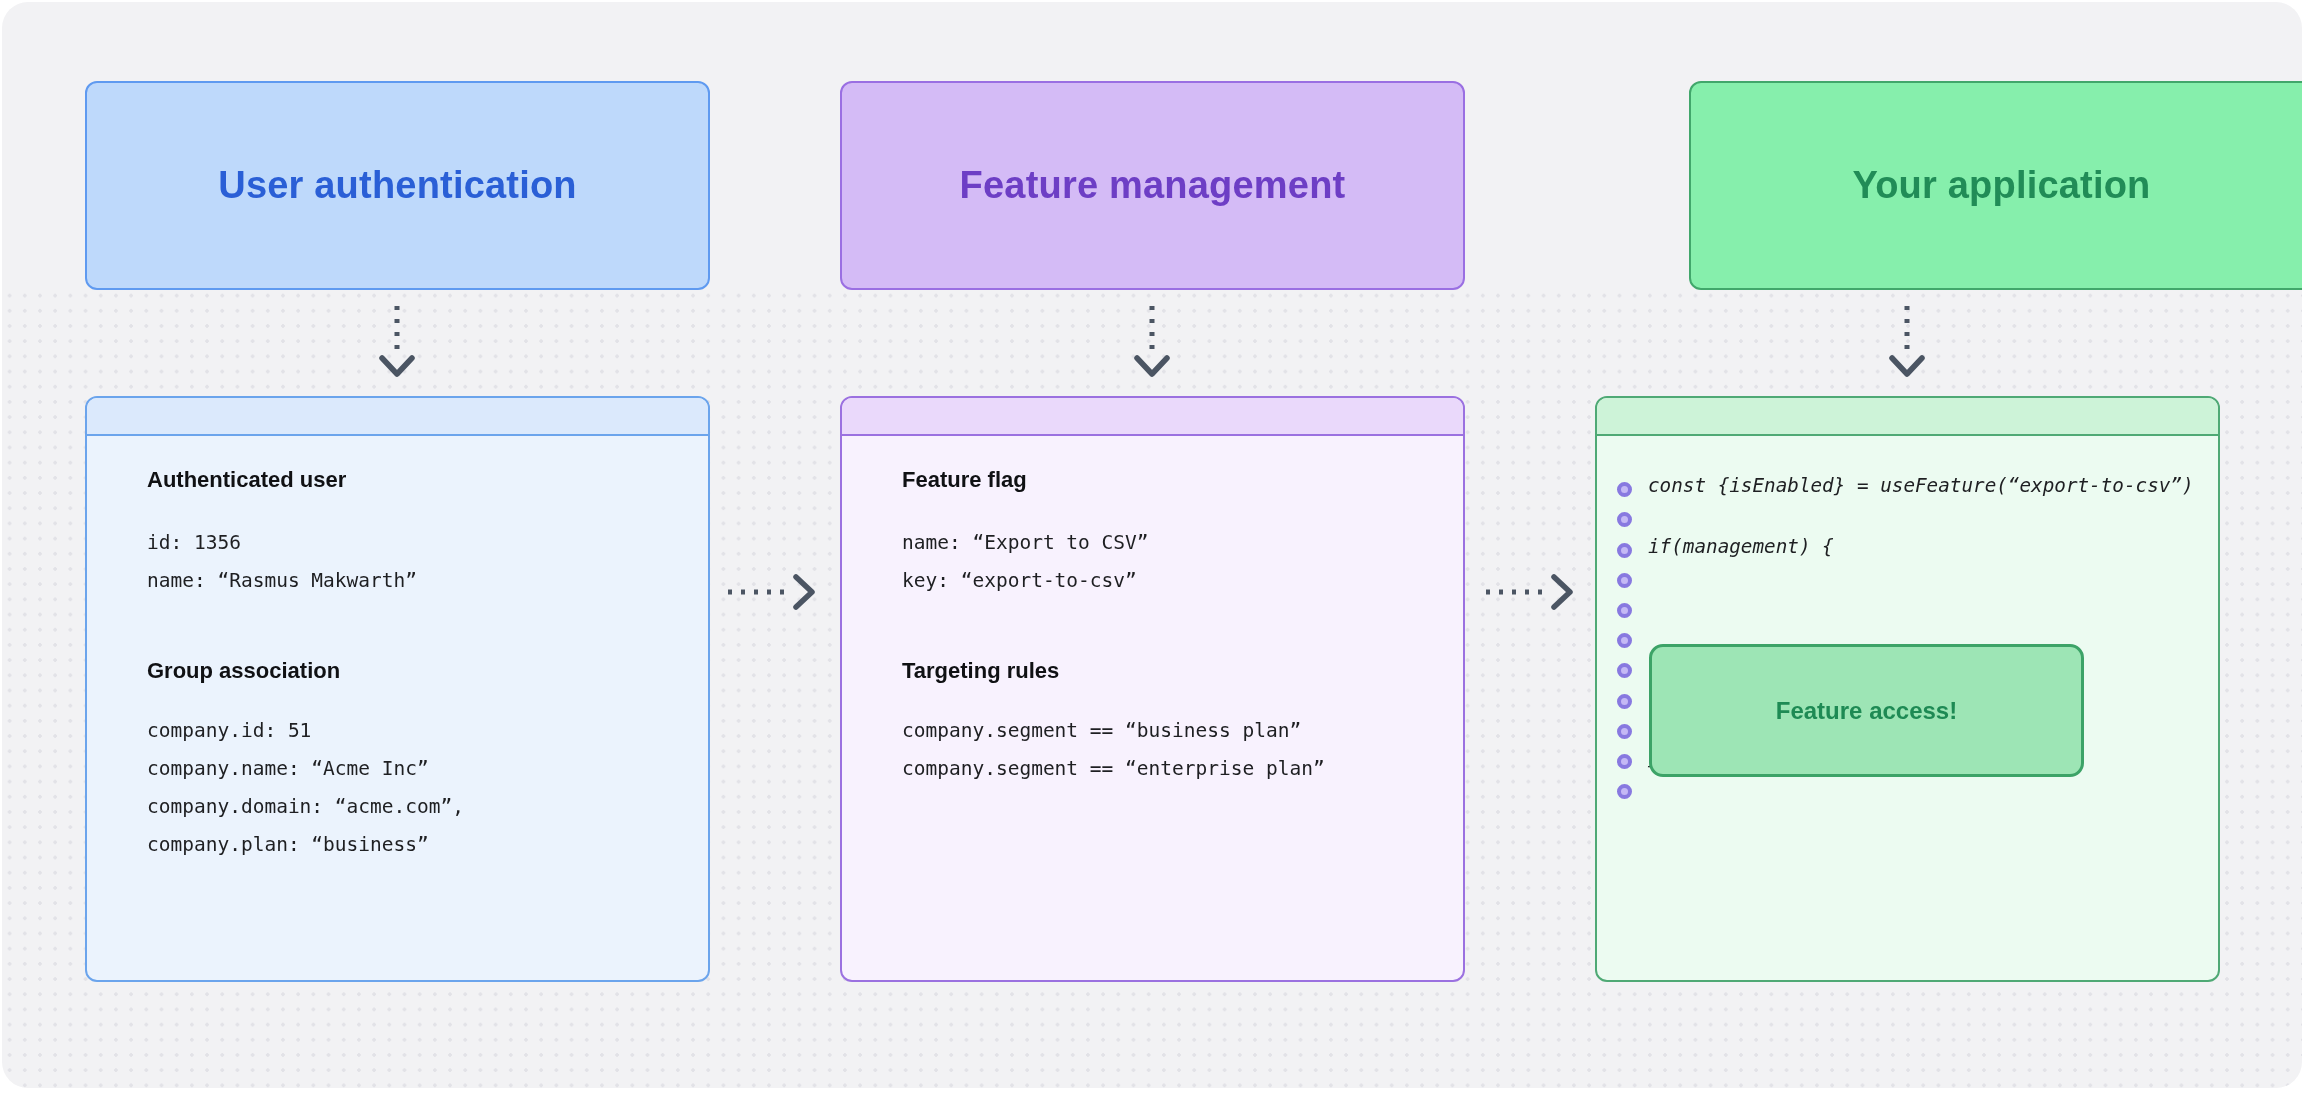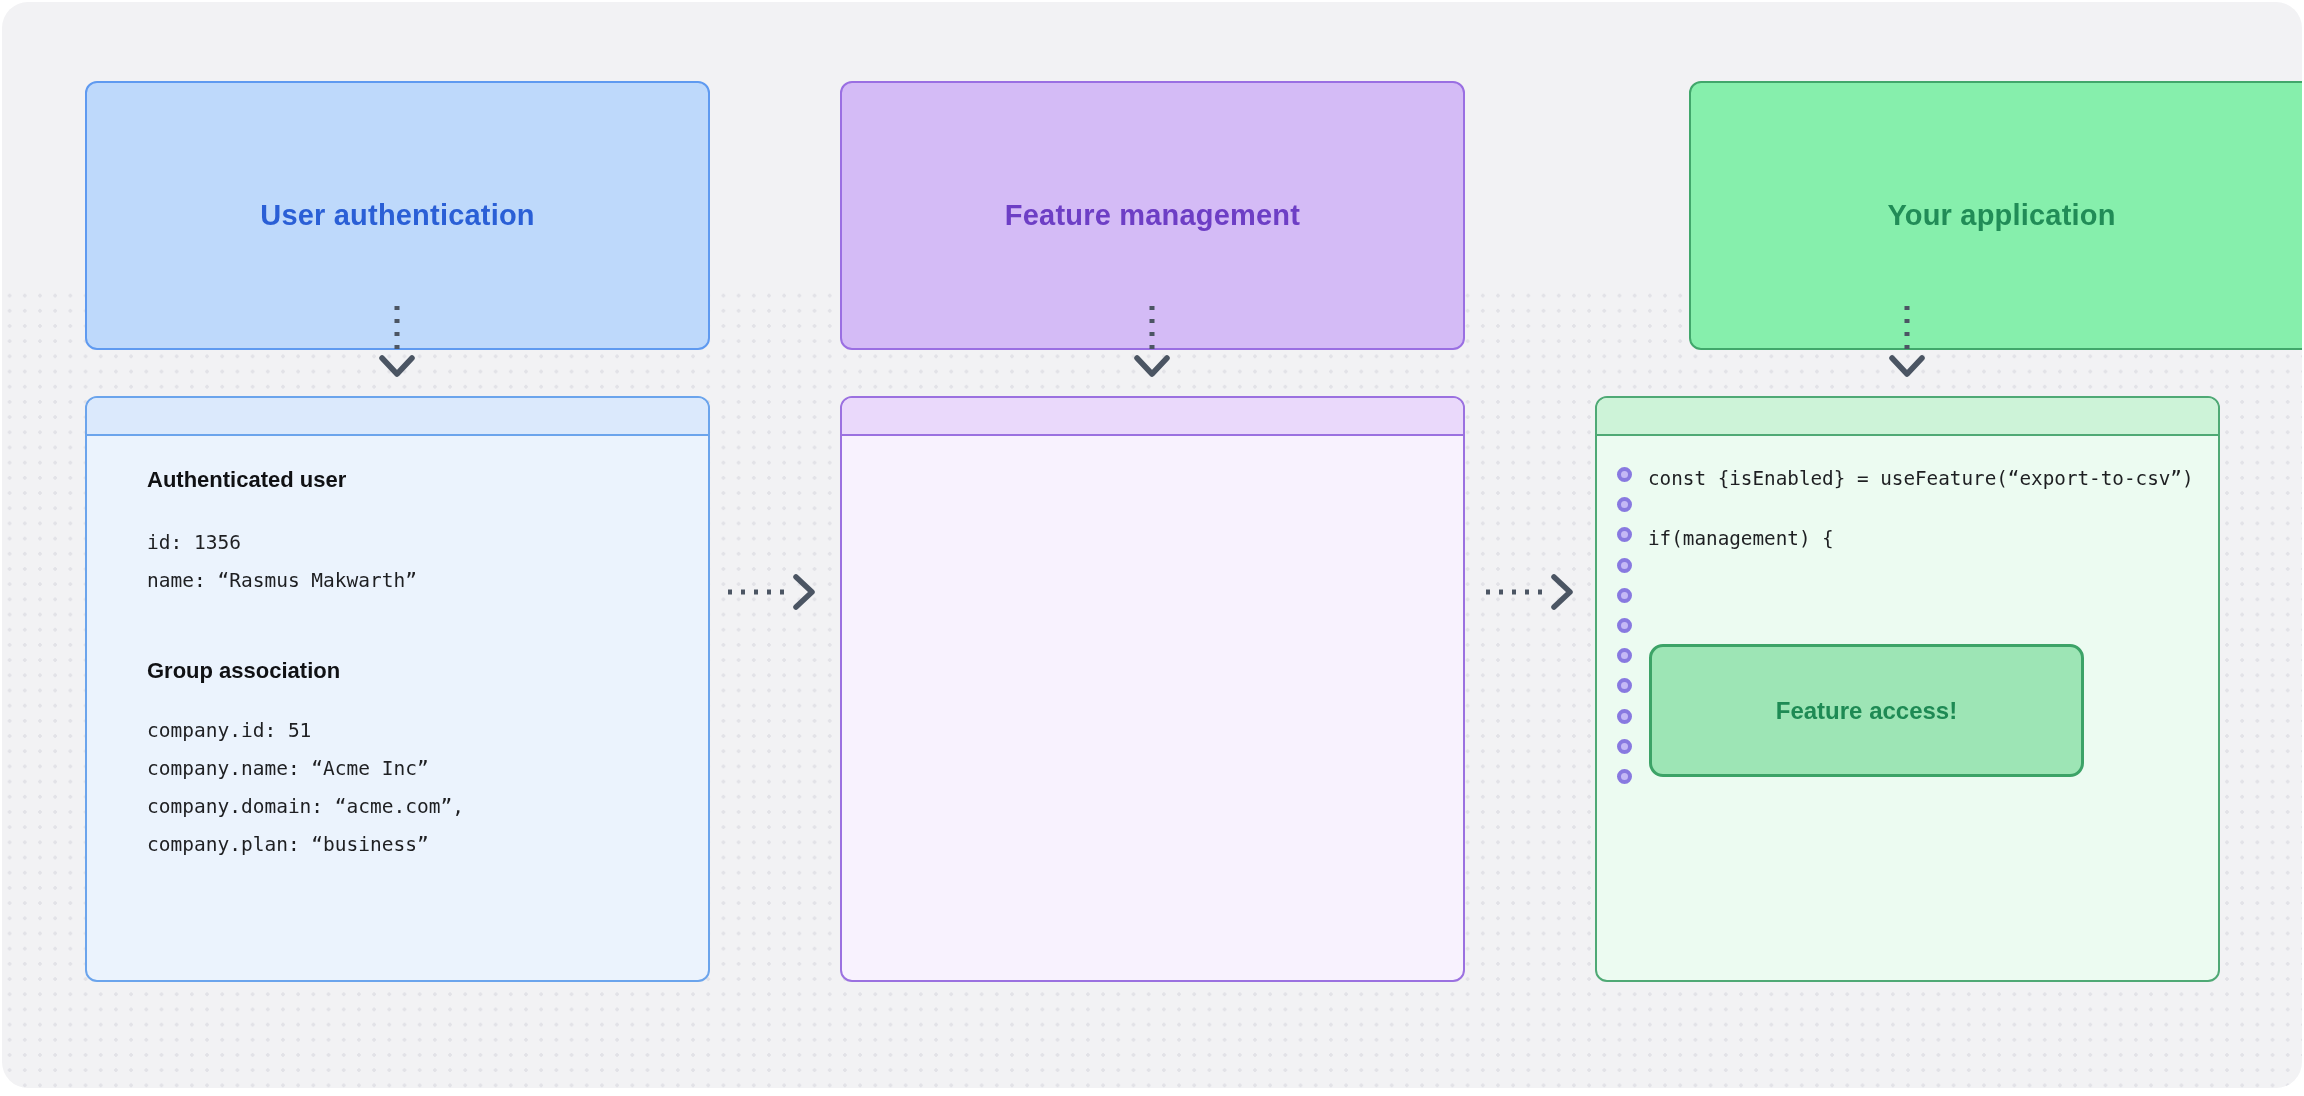--- a/index.html
+++ b/index.html
@@ -4,23 +4,23 @@
 <style>
   * { box-sizing: border-box; margin: 0; padding: 0; }
   html, body { width: 2304px; height: 1096px; background: #ffffff; overflow: hidden;
                font-family: "Liberation Sans", sans-serif; }
   .canvas { position: absolute; left: 2px; top: 2px; width: 2300px; height: 1086px;
             background: #f2f2f4; border-radius: 26px; overflow: hidden; }
   .dot-grid { position: absolute; left: 0; right: 0; top: 286px; bottom: 0;
               background-image: radial-gradient(circle, #e2e2e7 1.7px, rgba(226,226,231,0) 2px);
               background-size: 15.2px 15.2px; }
 
-  .top-box { position: absolute; top: 79px; width: 625px; height: 269px; border-radius: 12px;
+  .top-box { position: absolute; top: 79px; width: 625px; height: 209px; border-radius: 12px;
              display: flex; align-items: center; justify-content: center;
-             font-size: 29px; font-weight: 700; letter-spacing: 0.2px; }
+             font-size: 38px; font-weight: 700; letter-spacing: 0.2px; }
   .top-box.blue   { left: 83px;   background: #bed9fb; border: 2.5px solid #5f9af0; color: #2a5fd6; }
   .top-box.purple { left: 838px;  background: #d4bbf6; border: 2.5px solid #9a6fe2; color: #6d3ec5; }
   .top-box.green  { left: 1687px; background: #86efac; border: 2.5px solid #41a76b; color: #218c57; }
 
   .v-arrow { position: absolute; top: 300px; width: 48px; height: 82px; }
   .v-arrow.c1 { left: 371px; } .v-arrow.c2 { left: 1126px; } .v-arrow.c3 { left: 1881px; }
   .h-arrow { position: absolute; top: 566px; width: 104px; height: 48px; }
   .h-arrow.a1 { left: 718px; } .h-arrow.a2 { left: 1476px; }
 
   .card { position: absolute; top: 394px; width: 625px; height: 586px; border-radius: 12px;
@@ -35,21 +35,21 @@
 
   .card-body { padding: 0 58px 0 60px; }
   .sec-heading { font-size: 22px; font-weight: 700; color: #101114; line-height: 30px; }
   .sec-heading.first { margin-top: 29px; }
   .sec-heading.second { margin-top: 60px; }
   .mono-block { margin-top: 32px; }
   .mono-line { font-family: "DejaVu Sans Mono", monospace; font-size: 19.5px; line-height: 30px;
                color: #1e1f22; white-space: nowrap; margin-top: 8px; }
 
   .code-rows { margin-top: 31px; position: relative; }
-  .code-row { height: 30.2px; display: flex; align-items: flex-start; }
+  .code-row { height: 30.2px; display: flex; align-items: flex-end; font-style: italic; }
   .code-bullet { width: 15px; height: 15px; border-radius: 50%; background: #c4b8f5;
                  border: 4px solid #8879e0; margin-left: 20px; flex: 0 0 auto; }
   .code-text { font-family: "DejaVu Sans Mono", monospace; font-size: 19.3px; color: #1e1f22;
                margin-left: 16px; white-space: nowrap; }
   .feature-box { position: absolute; left: 52px; top: 177px; width: 435px; height: 133px;
                  background: #9de5b5; border: 3px solid #3ca367; border-radius: 14px;
                  display: flex; align-items: center; justify-content: center;
                  font-size: 24px; font-weight: 600; color: #1e8a54; }
   svg { display: block; }
 </style>
@@ -104,20 +104,32 @@
         <div class="mono-line">company.id: 51</div>
         <div class="mono-line">company.name: “Acme Inc”</div>
         <div class="mono-line">company.domain: “acme.com”,</div>
         <div class="mono-line">company.plan: “business”</div>
       </div>
     </div>
   </div>
 
   <div class="card c2">
     <div class="card-header"></div>
+    <div class="card-body">
+      <div class="sec-heading first">Feature flag</div>
+      <div class="mono-block" style="margin-top:33px;">
+        <div class="mono-line">name: “Export to CSV”</div>
+        <div class="mono-line">key: “export-to-csv”</div>
+      </div>
+      <div class="sec-heading second">Targeting rules</div>
+      <div class="mono-block" style="margin-top:30px;">
+        <div class="mono-line">company.segment == “business plan”</div>
+        <div class="mono-line">company.segment == “enterprise plan”</div>
+      </div>
+    </div>
   </div>
 
   <div class="card c3">
     <div class="card-header"></div>
     <div class="code-rows">
       <div class="code-row">
           <span class="code-bullet"></span>
           <span class="code-text">const {isEnabled} = useFeature(“export-to-csv”)</span>
         </div>
       <div class="code-row">

